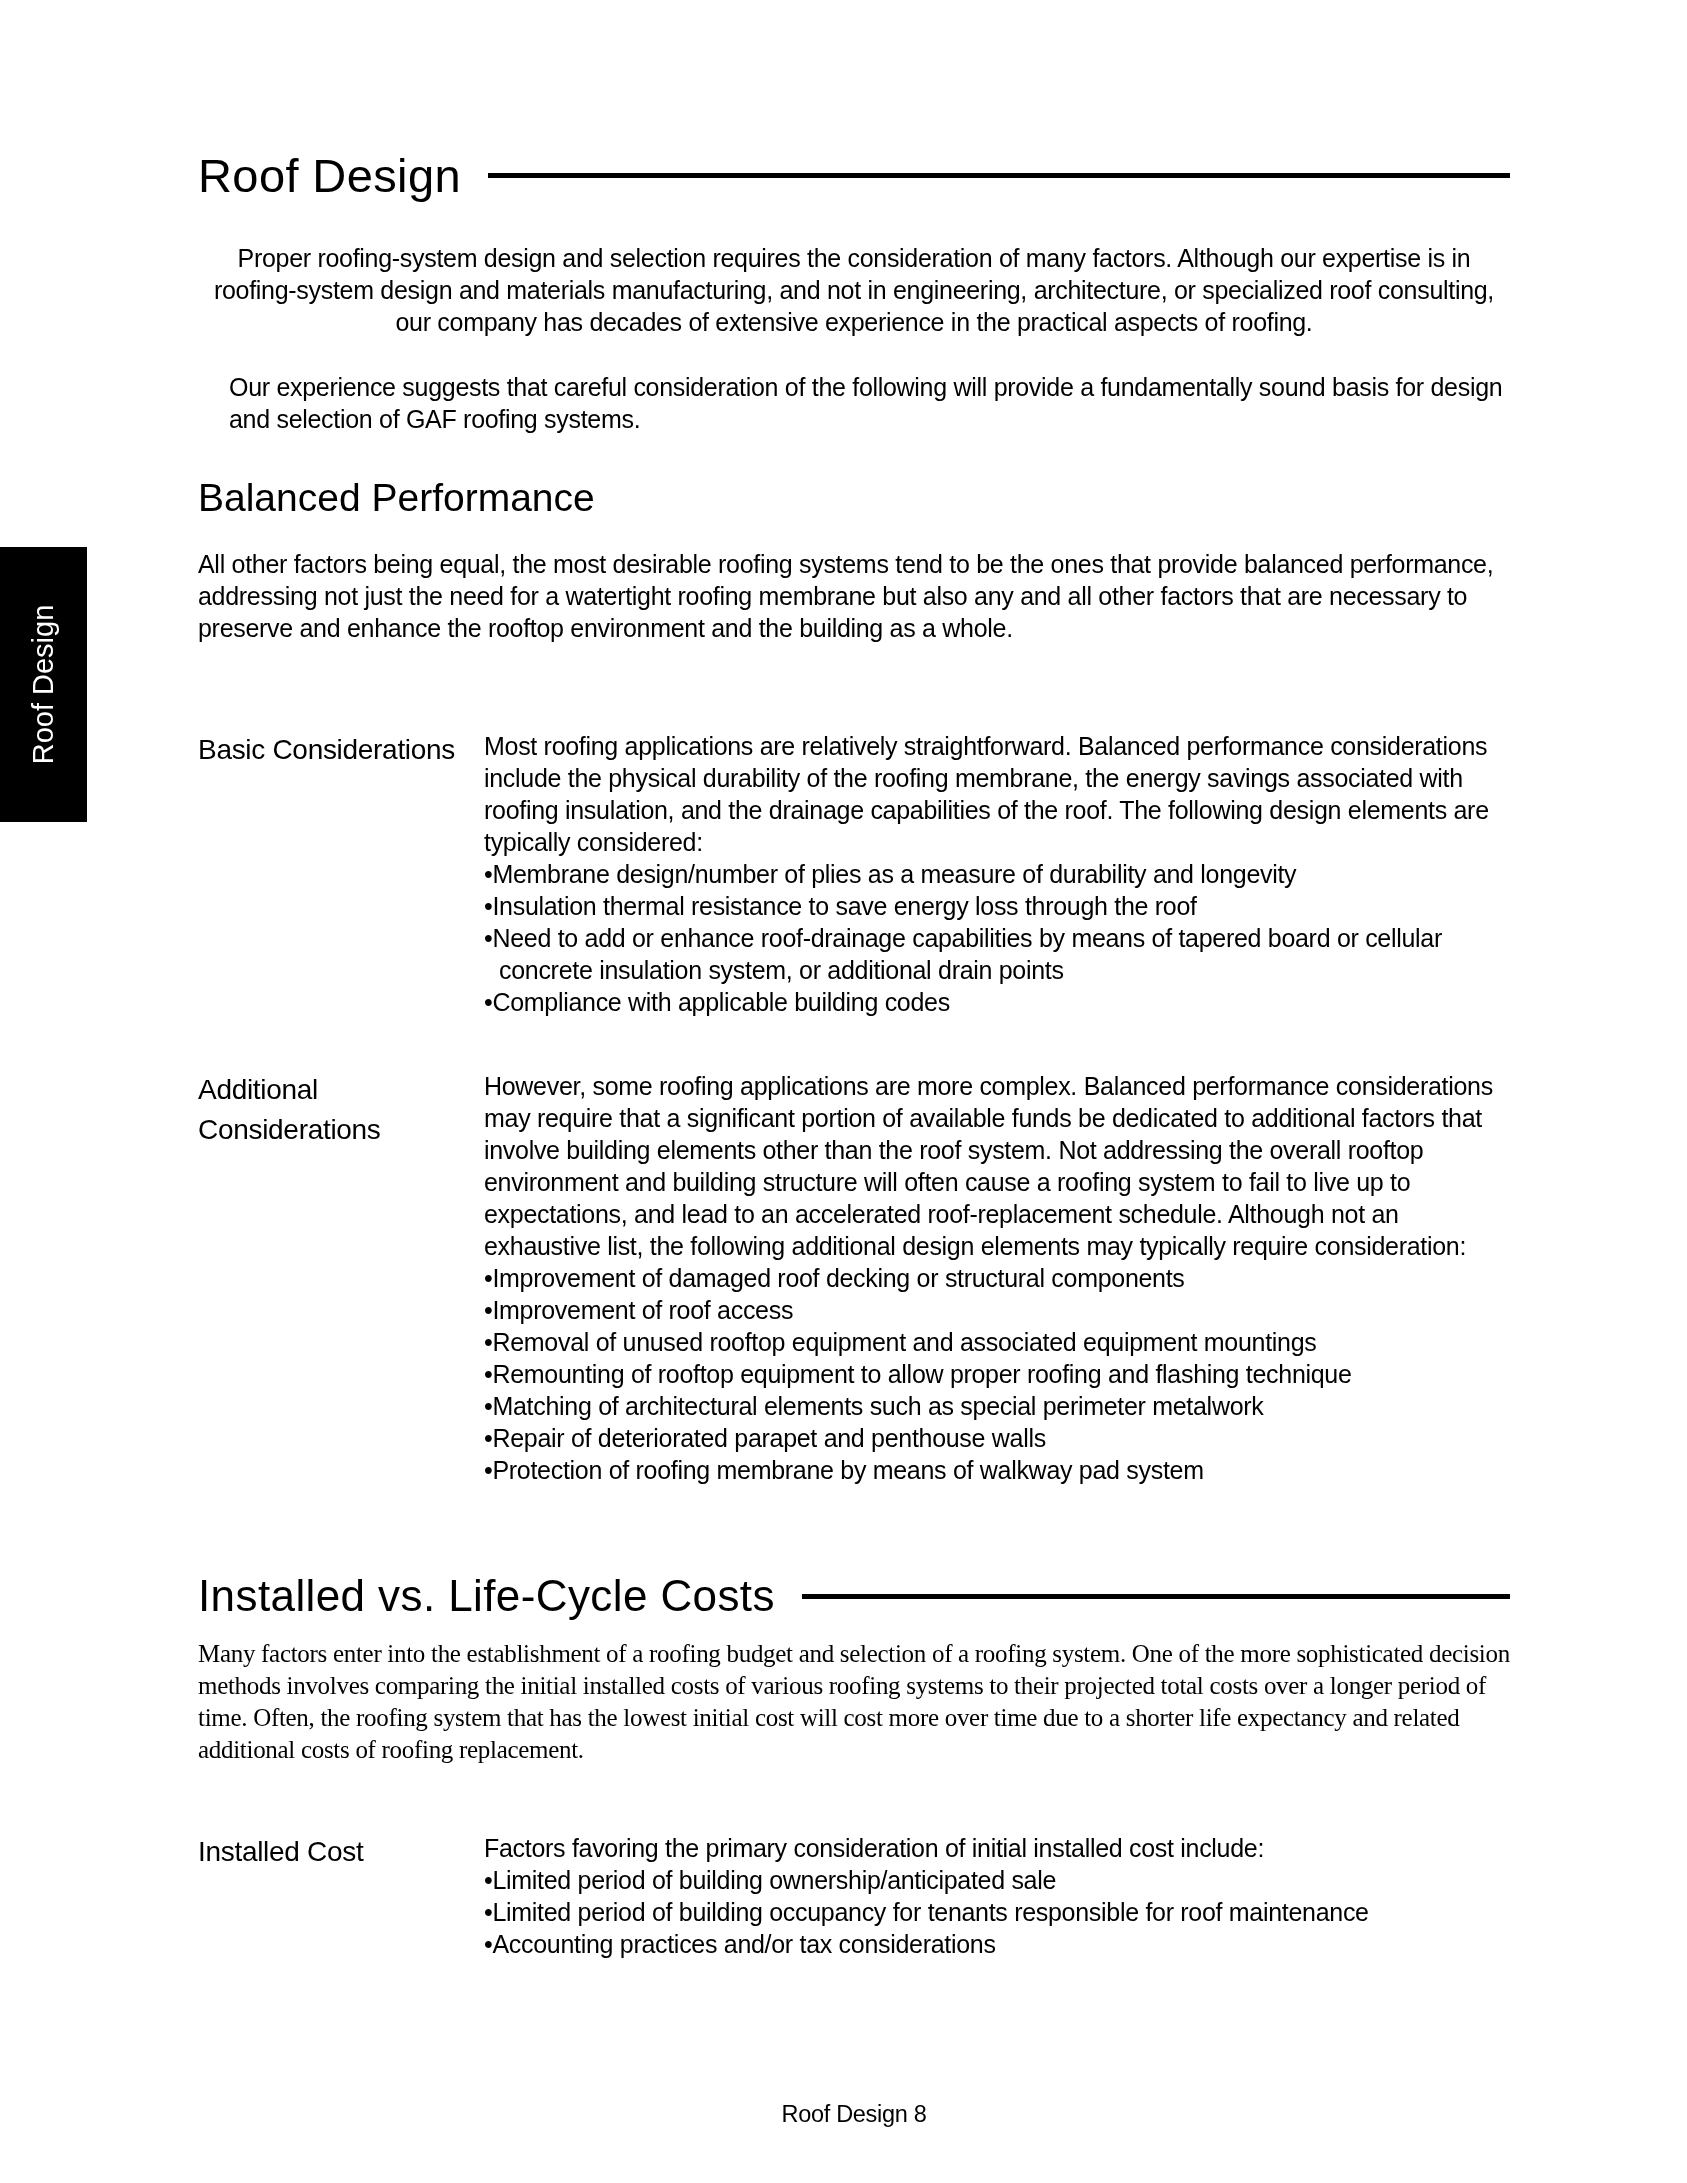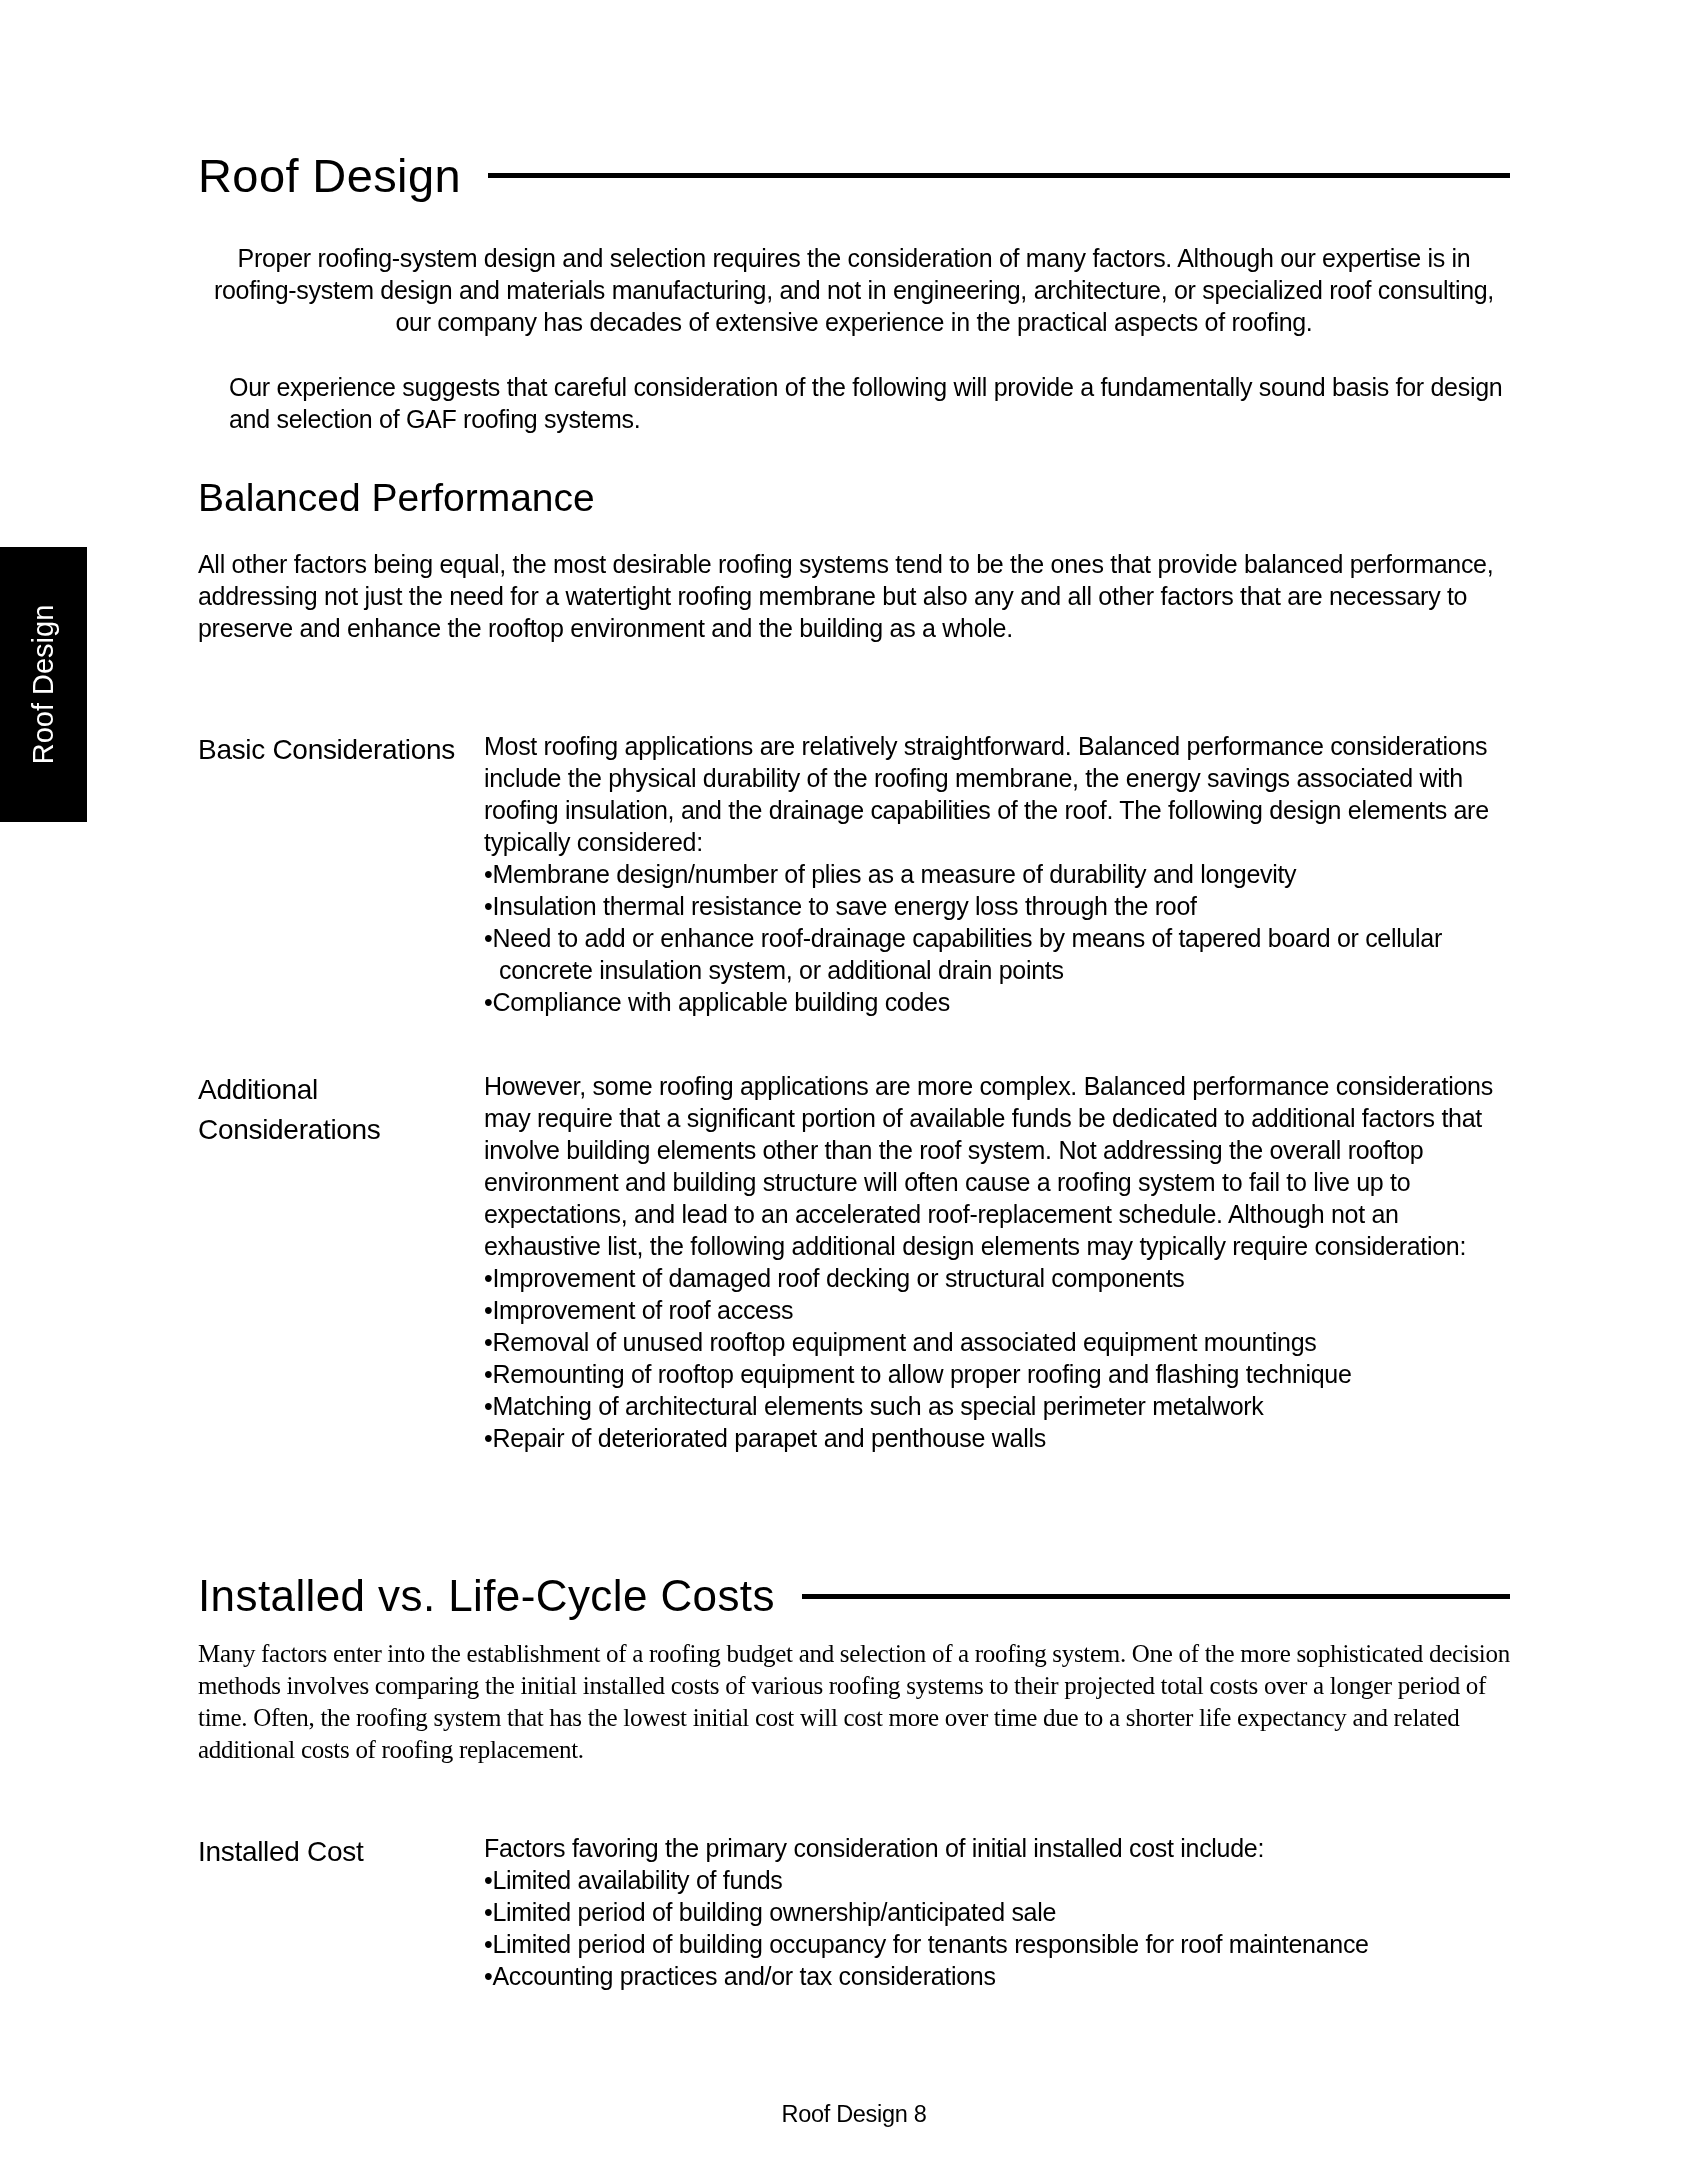--- a/index.html
+++ b/index.html
@@ -157,36 +157,36 @@
     <div class="label">Additional Considerations</div>
     <div class="col-body">
       <p class="body-text">However, some roofing applications are more complex. Balanced performance considerations may require that a significant portion of available funds be dedicated to additional factors that involve building elements other than the roof system. Not addressing the overall rooftop environment and building structure will often cause a roofing system to fail to live up to expectations, and lead to an accelerated roof-replacement schedule. Although not an exhaustive list, the following additional design elements may typically require consideration:</p>
       <ul>
         <li>Improvement of damaged roof decking or structural components</li>
         <li>Improvement of roof access</li>
         <li>Removal of unused rooftop equipment and associated equipment mountings</li>
         <li>Remounting of rooftop equipment to allow proper roofing and flashing technique</li>
         <li>Matching of architectural elements such as special perimeter metalwork</li>
         <li>Repair of deteriorated parapet and penthouse walls</li>
+        <li>Protection of roofing membrane by means of walkway pad system</li>
       </ul>
     </div>
   </div>
 
   <div class="content title-row pos-ivl-head">
     <h2>Installed vs. Life-Cycle Costs</h2>
     <div class="rule"></div>
   </div>
   <p class="content body-text pos-ivl-body">Many factors enter into the establishment of a roofing budget and selection of a roofing system. One of the more sophisticated decision methods involves comparing the initial installed costs of various roofing systems to their projected total costs over a longer period of time. Often, the roofing system that has the lowest initial cost will cost more over time due to a shorter life expectancy and related additional costs of roofing replacement.</p>
 
   <div class="content row pos-installed">
     <div class="label">Installed Cost</div>
     <div class="col-body">
       <p class="body-text">Factors favoring the primary consideration of initial installed cost include:</p>
       <ul>
-        <li>Limited availability of funds</li>
         <li>Limited period of building ownership/anticipated sale</li>
         <li>Limited period of building occupancy for tenants responsible for roof maintenance</li>
         <li>Accounting practices and/or tax considerations</li>
       </ul>
     </div>
   </div>
 
   <div class="footer">Roof Design 8</div>
 
 </div>

